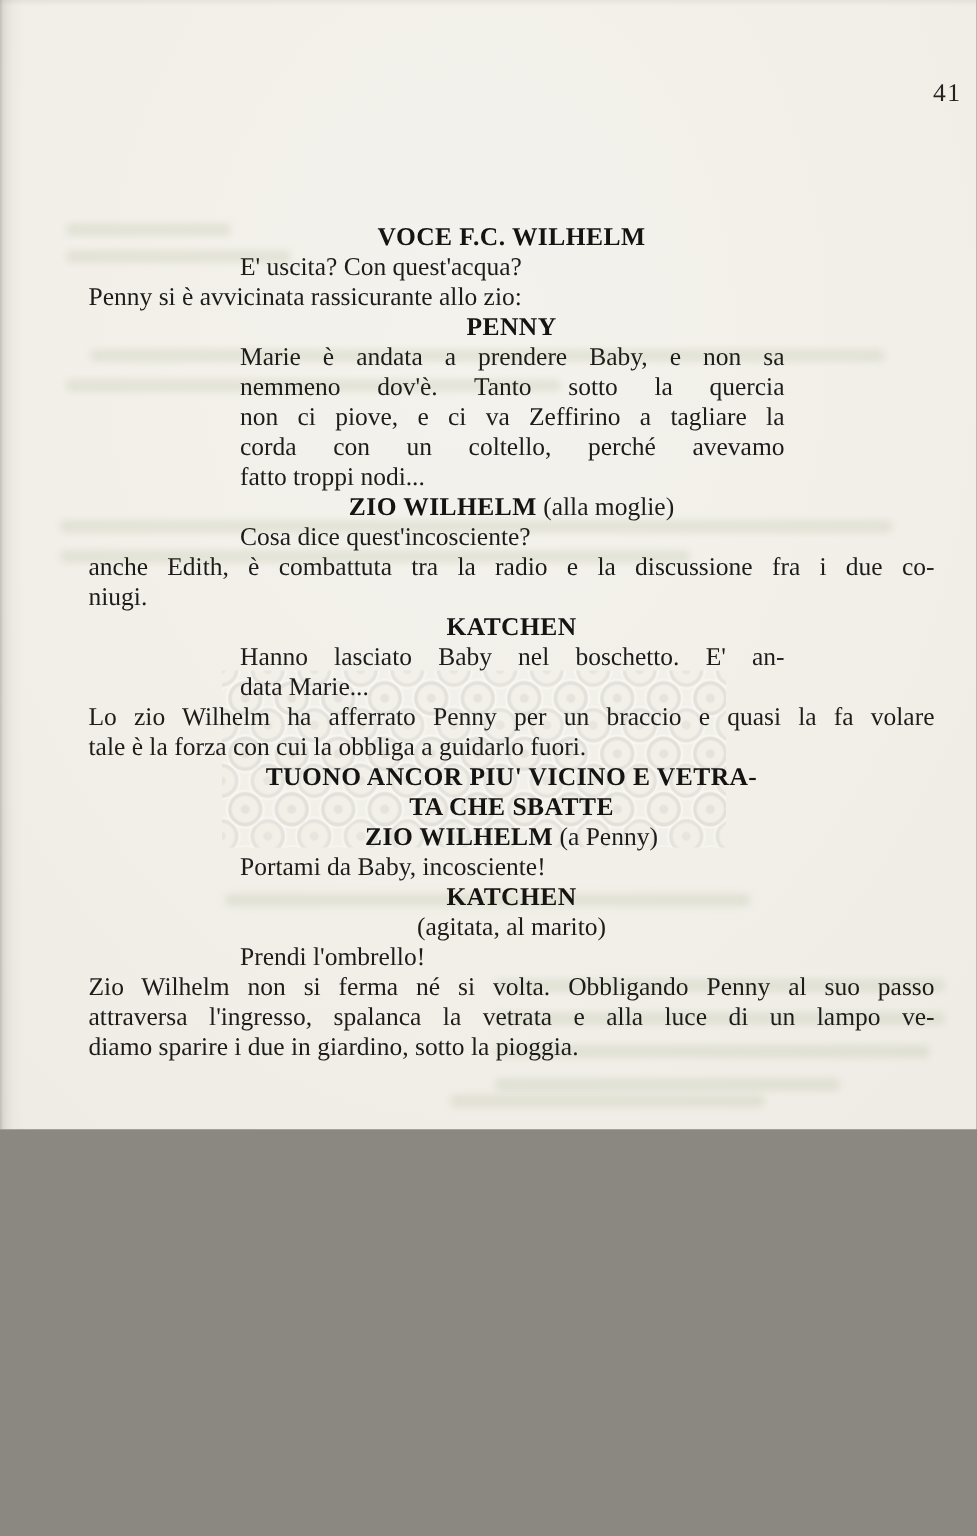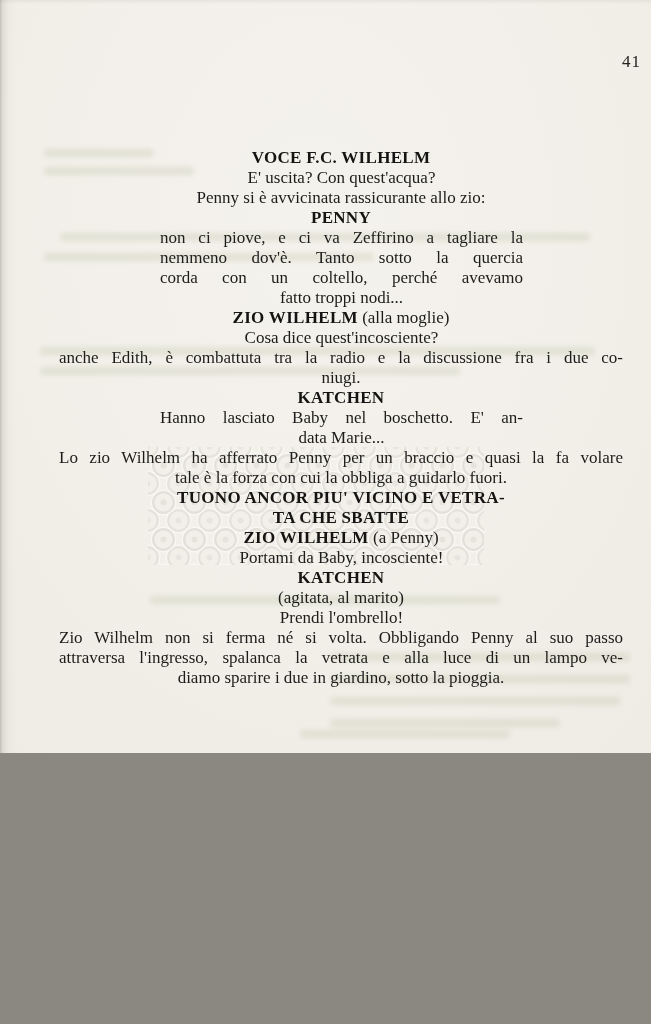--- a/index.html
+++ b/index.html
@@ -40,21 +40,21 @@
   .speaker + .dialogue,
   .speaker + .paren-line,
   .paren-line + .dialogue{margin-top:0;}
   .speaker{
     text-align:center;font-weight:700;line-height:20px;
     letter-spacing:0.3px;color:#151412;
   }
   .speaker .paren{font-weight:400;letter-spacing:0;color:#1d1c1a;}
   .paren-line{text-align:center;line-height:20px;}
   .dialogue{margin-left:101px;width:363px;}
-  .dline,.aline{line-height:20px;text-align:center;}
+  .dline,.aline{line-height:20px;}
   .j{text-align:justify;text-align-last:justify;}
   .scene-heading{
     text-align:center;font-weight:700;line-height:20px;
     letter-spacing:0.3px;color:#151412;
   }
   .watermark{
     position:absolute;left:148px;top:447px;width:336px;height:118px;
     background-image:
       radial-gradient(circle, rgba(128,124,110,0.11) 0px, rgba(128,124,110,0.11) 2.5px, rgba(0,0,0,0) 3.5px),
       radial-gradient(circle, rgba(0,0,0,0) 8.5px, rgba(128,124,110,0.13) 9.5px, rgba(128,124,110,0.13) 11px, rgba(255,255,255,0.55) 12px, rgba(0,0,0,0) 13.5px),
@@ -99,22 +99,23 @@
   <div class="content" id="blocks">
       <div class="block speaker"><span>VOCE F.C. WILHELM</span></div>
       <div class="block dialogue">
         <div class="dline">E' uscita? Con quest'acqua?</div>
       </div>
       <div class="block action">
         <div class="aline">Penny si è avvicinata rassicurante allo zio:</div>
       </div>
       <div class="block speaker"><span>PENNY</span></div>
       <div class="block dialogue">
+        <div class="dline j">Marie è andata a prendere Baby, e non sa</div>
+        <div class="dline j">nemmeno dov'è. Tanto sotto la quercia</div>
         <div class="dline j">non ci piove, e ci va Zeffirino a tagliare la</div>
-        <div class="dline j">nemmeno dov'è. Tanto sotto la quercia</div>
         <div class="dline j">corda con un coltello, perché avevamo</div>
         <div class="dline">fatto troppi nodi...</div>
       </div>
       <div class="block speaker"><span>ZIO WILHELM</span><span class="paren"> (alla moglie)</span></div>
       <div class="block dialogue">
         <div class="dline">Cosa dice quest'incosciente?</div>
       </div>
       <div class="block action">
         <div class="aline j">anche Edith, è combattuta tra la radio e la discussione fra i due co-</div>
         <div class="aline">niugi.</div>

